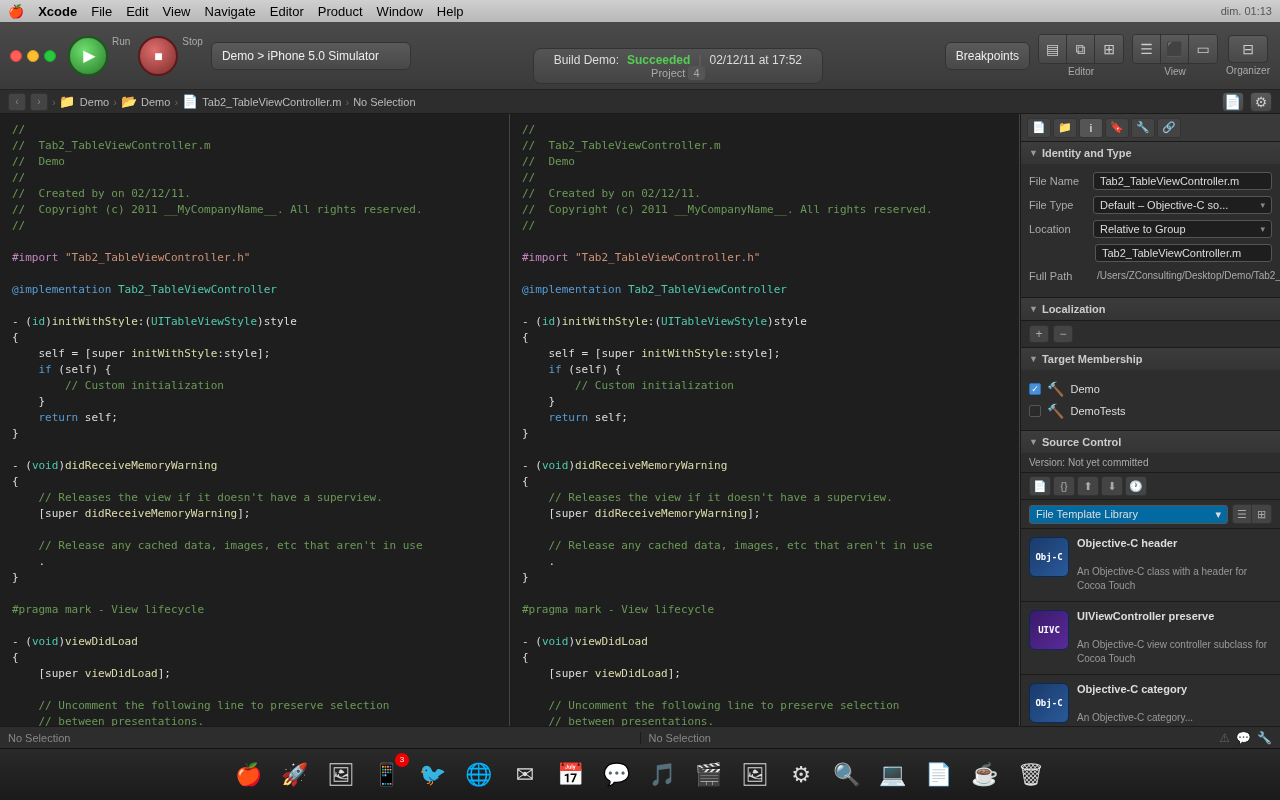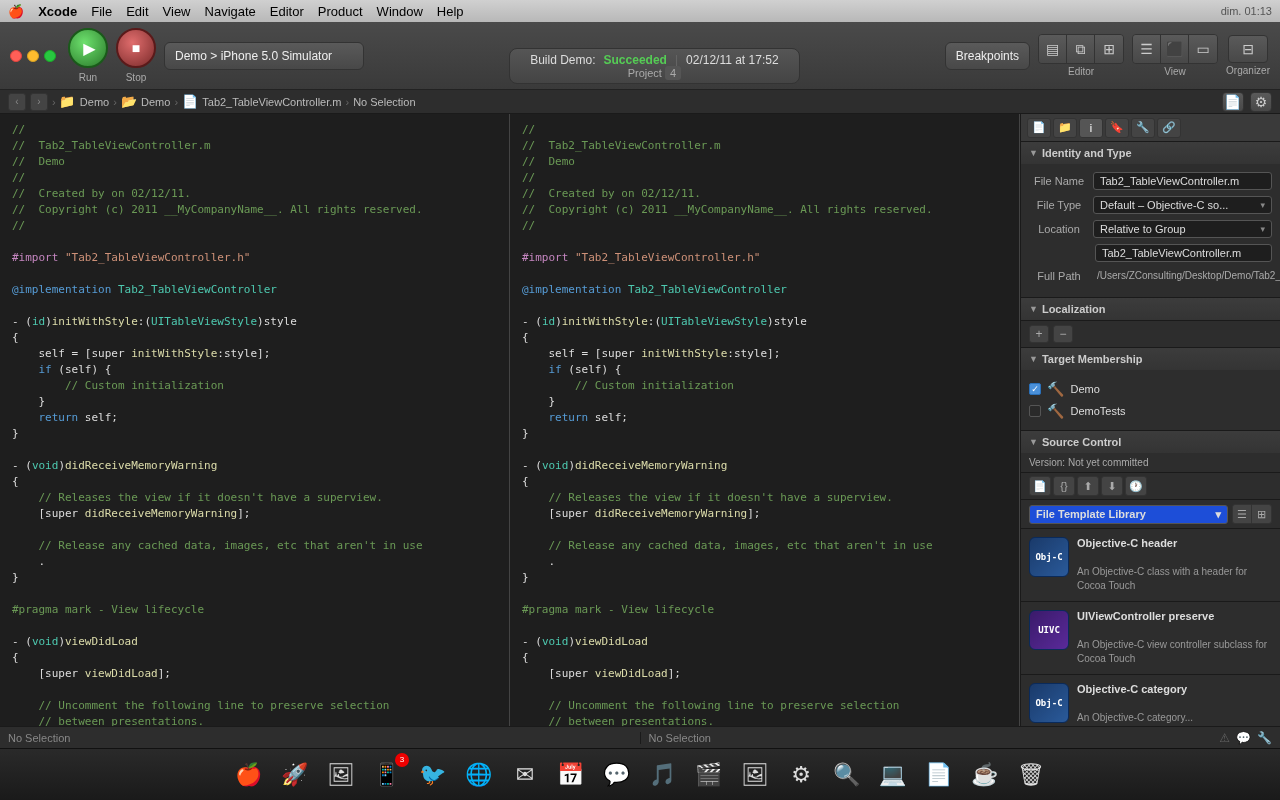--- a/index.html
+++ b/index.html
@@ -33,21 +33,21 @@
       height: 68px;
       background: linear-gradient(to bottom, #4a4a4a, #3a3a3a);
       display: flex;
       align-items: center;
       padding: 0 10px;
       gap: 8px;
       border-bottom: 1px solid #222;
     }
     .run-stop-group {
       display: flex;
-      flex-direction: column;
+      flex-direction: row;
       gap: 4px;
     }
     .run-btn {
       width: 40px; height: 40px;
       border-radius: 50%;
       background: radial-gradient(circle at 40% 35%, #6de06d, #2a7a2a);
       border: 2px solid #1a5a1a;
       display: flex; align-items: center; justify-content: center;
       cursor: pointer;
     }
@@ -222,21 +222,21 @@
 
     .field-row {
       display: flex;
       align-items: center;
       margin-bottom: 6px;
       gap: 4px;
     }
     .field-label {
       color: #aaa;
       font-size: 11px;
-      text-align: center;
+      text-align: left;
       min-width: 60px;
     }
     .field-value {
       flex: 1;
       background: #1e1e1e;
       border: 1px solid #555;
       border-radius: 3px;
       padding: 2px 6px;
       font-size: 11px;
       color: #ddd;
@@ -316,27 +316,27 @@
     
     .ftl-toolbar {
       display: flex;
       align-items: center;
       gap: 4px;
       padding: 4px 8px;
       border-bottom: 1px solid #1a1a1a;
     }
     .ftl-selector {
       flex: 1;
-      background: #1d4ed8;
+      background: #0369a1;
       border: 1px solid #555;
       border-radius: 3px;
       padding: 2px 6px;
       font-size: 11px;
       color: #ddd;
-      display: flex; align-items: center; justify-content: space-between; font-weight: bold;
+      display: flex; align-items: center; justify-content: space-between;
     }
     .ftl-view-btns {
       display: flex;
     }
     .ftl-view-btn {
       width: 20px; height: 20px;
       background: #444;
       border: 1px solid #333;
       display: flex; align-items: center; justify-content: center;
       font-size: 11px; color: #aaa; cursor: pointer;

